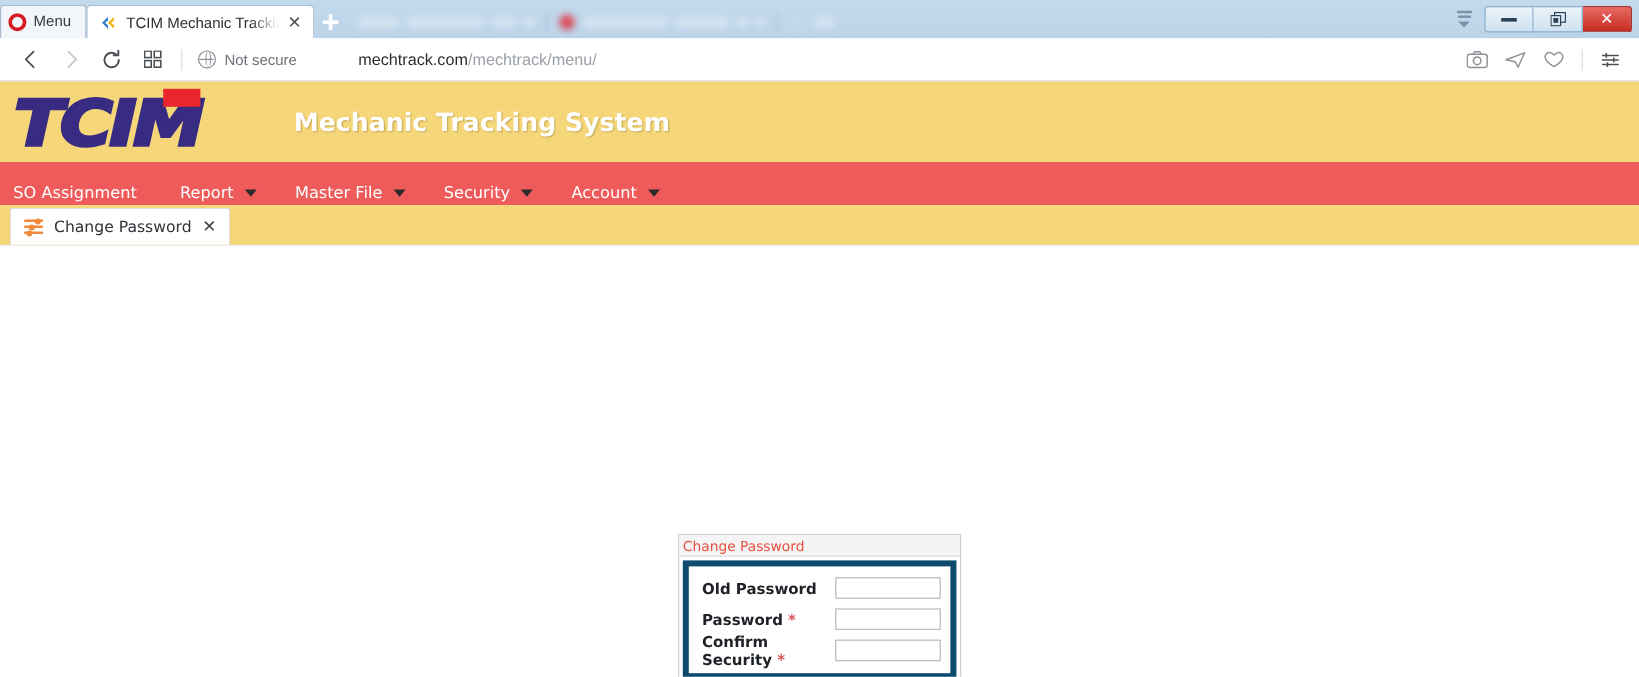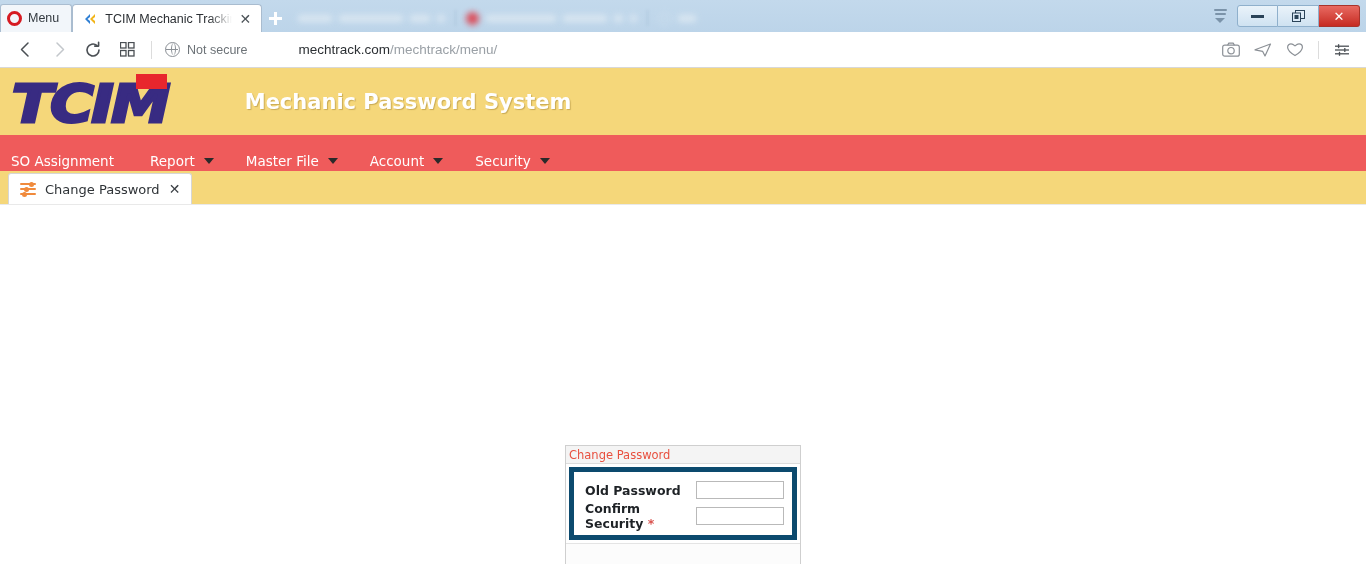--- a/index.html
+++ b/index.html
@@ -524,41 +524,41 @@
       </svg>
     </div>
   </div>
 </div>
 
 <div class="app-header">
   <div class="logo">
     <span class="logo-text">TCIM</span>
     <span class="logo-dot"></span>
   </div>
-  <div class="app-title">Mechanic Password System</div>
+  <div class="app-title">Mechanic Tracking System</div>
 </div>
 
 <div class="navbar">
   <div class="nav-item">
     <span>SO Assignment</span>
   </div>
   <div class="nav-item">
     <span>Report</span>
     <span class="caret"></span>
   </div>
   <div class="nav-item">
     <span>Master File</span>
     <span class="caret"></span>
   </div>
   <div class="nav-item">
+    <span>Security</span>
+    <span class="caret"></span>
+  </div>
+  <div class="nav-item">
     <span>Account</span>
-    <span class="caret"></span>
-  </div>
-  <div class="nav-item">
-    <span>Security</span>
     <span class="caret"></span>
   </div>
 </div>
 
 <div class="tabstrip-app">
   <div class="app-tab">
     <span class="sliders-icon">
       <span class="sl-row" style="top:1px"></span>
       <span class="sl-row" style="top:6px"></span>
       <span class="sl-row" style="top:11px"></span>
@@ -577,20 +577,24 @@
     <div class="panel-head">
       <span class="panel-title">Change Password</span>
     </div>
     <div class="panel-body">
 
       <div class="frow">
         <span class="flabel">Old Password</span>
         <input class="finput" type="password" value="" style="">
       </div>
 
+      <div class="frow">
+        <span class="flabel"><span>Password</span> <span class="req">*</span></span>
+        <input class="finput" type="password" value="" style="">
+      </div>
 
       <div class="frow">
         <span class="flabel"><span>Confirm Security</span> <span class="req">*</span></span>
         <input class="finput" type="password" value="" style="">
       </div>
 
     </div>
     <div class="panel-foot">
       
     </div>

